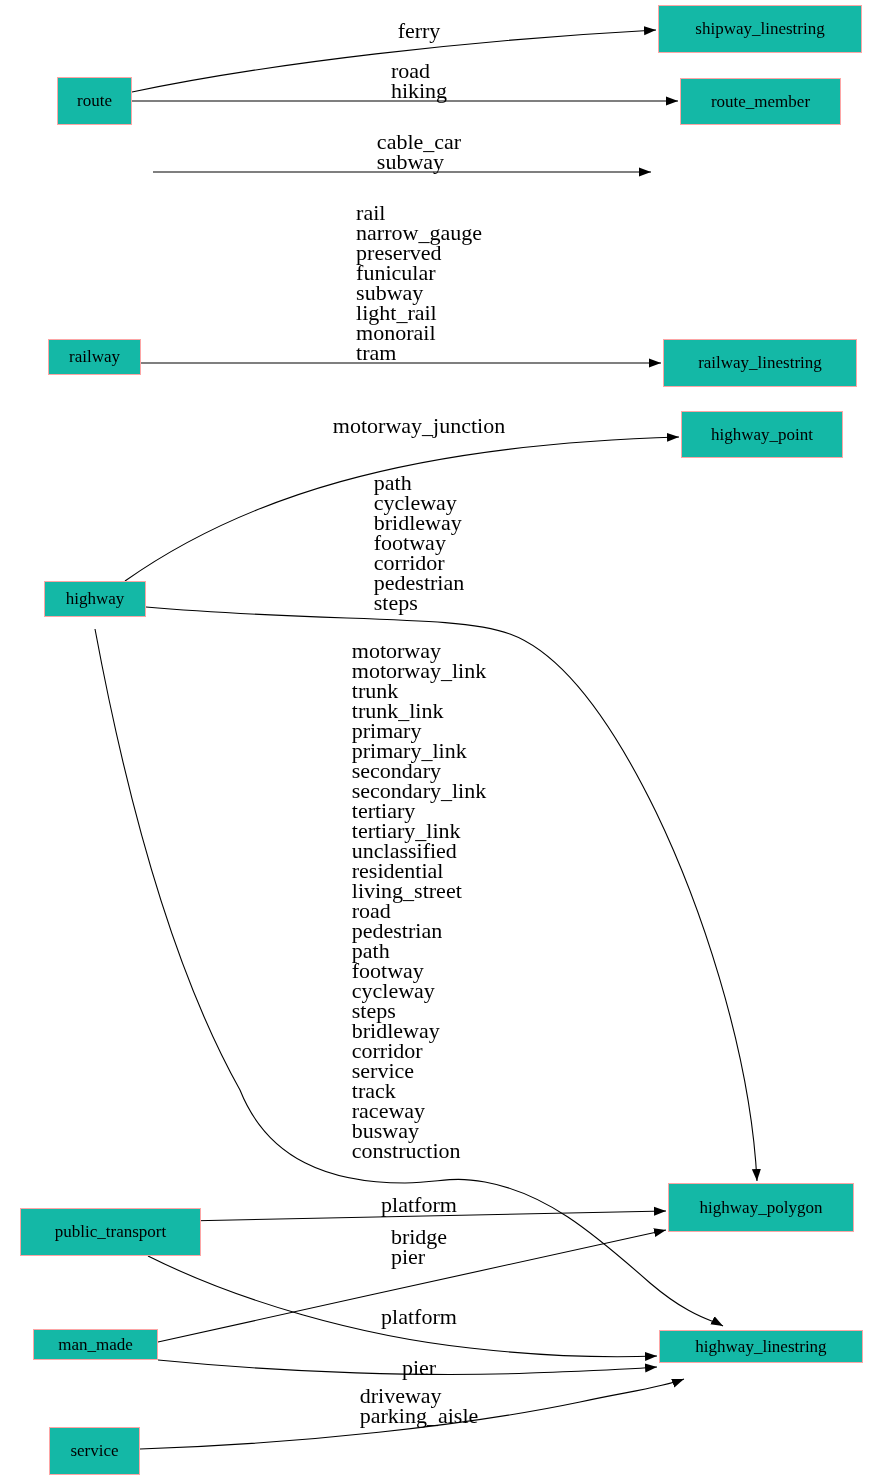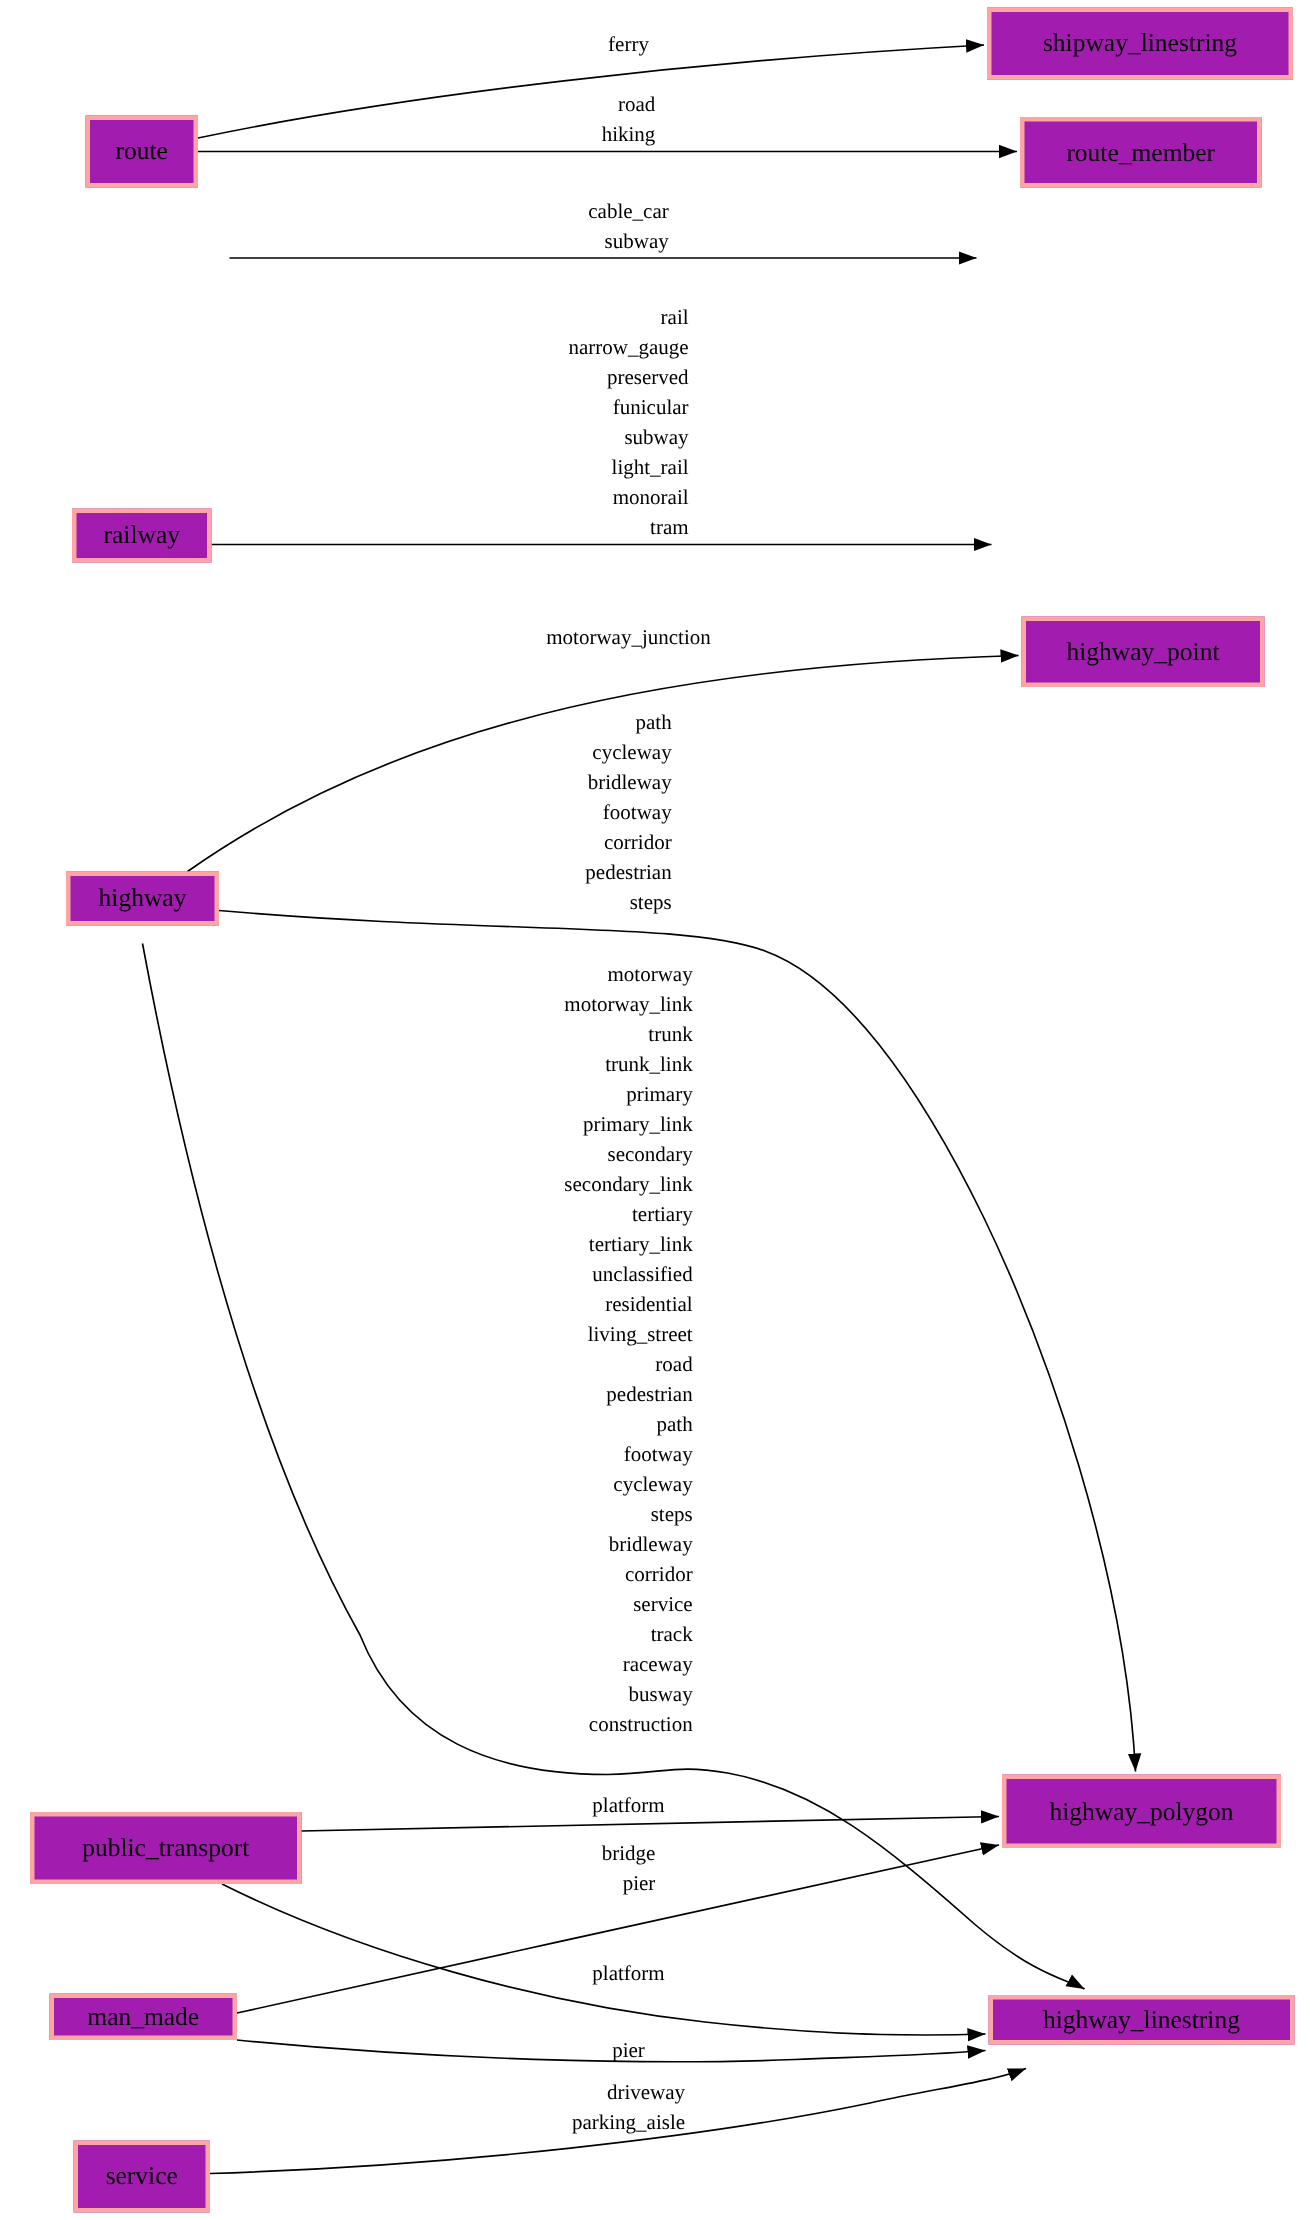--- a/index.html
+++ b/index.html
@@ -18,33 +18,33 @@
     width: 873px; height: 1480px;
   }
   #edges-svg path.edge {
     fill: none;
     stroke: #000000;
     stroke-width: 1.1;
   }
   .node {
     position: absolute;
     box-sizing: border-box;
-    border: 3px solid #fca5a5;
-    background: #a21caf;
+    border: 1px solid #fca5a5;
+    background: #14b8a6;
     display: flex;
     align-items: center;
     justify-content: center;
     font-size: 17px;
     white-space: nowrap;
   }
   .elabel {
     position: absolute;
     transform: translateX(-50%);
-    text-align: right;
-    font-size: 14px;
+    text-align: left;
+    font-size: 22px;
     line-height: 20px;
     white-space: pre-line;
   }
 </style>
 </head>
 <body>
 
 <div id="canvas">
 
   <svg id="edges-svg" viewBox="0 0 873 1480">
@@ -70,20 +70,21 @@
 
   <div class="node" style="left:57px;  top:77px;   width:75px;  height:48px">route</div>
   <div class="node" style="left:48px;  top:339px;  width:93px;  height:36px">railway</div>
   <div class="node" style="left:44px;  top:581px;  width:102px; height:36px">highway</div>
   <div class="node" style="left:20px;   top:1208px; width:181px; height:48px">public_transport</div>
   <div class="node" style="left:33px;  top:1329px; width:125px; height:31px">man_made</div>
   <div class="node" style="left:49px;  top:1427px; width:91px;  height:48px">service</div>
 
   <div class="node" style="left:658px; top:5px;    width:204px; height:48px">shipway_linestring</div>
   <div class="node" style="left:680px; top:78px;   width:161px; height:47px">route_member</div>
+  <div class="node" style="left:663px; top:339px;  width:194px; height:48px">railway_linestring</div>
   <div class="node" style="left:681px; top:411px;  width:162px; height:47px">highway_point</div>
   <div class="node" style="left:668px; top:1183px; width:186px; height:49px">highway_polygon</div>
   <div class="node" style="left:659px; top:1330px; width:204px; height:33px">highway_linestring</div>
 
   <div class="elabel" style="left:419px; top:21px">ferry</div>
   <div class="elabel" style="left:419px; top:61px">road
 hiking</div>
   <div class="elabel" style="left:419px; top:132px">cable_car
 subway</div>
   <div class="elabel" style="left:419px; top:203px">rail

